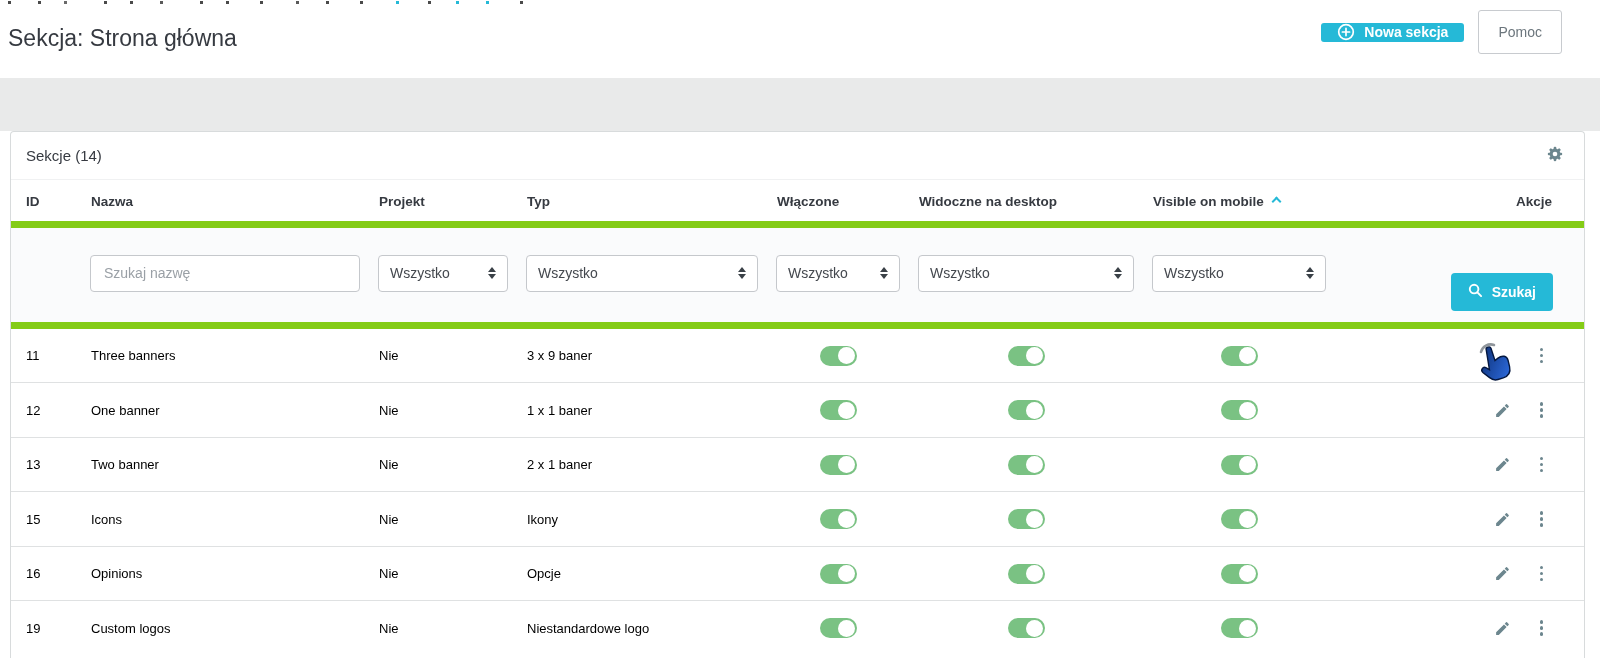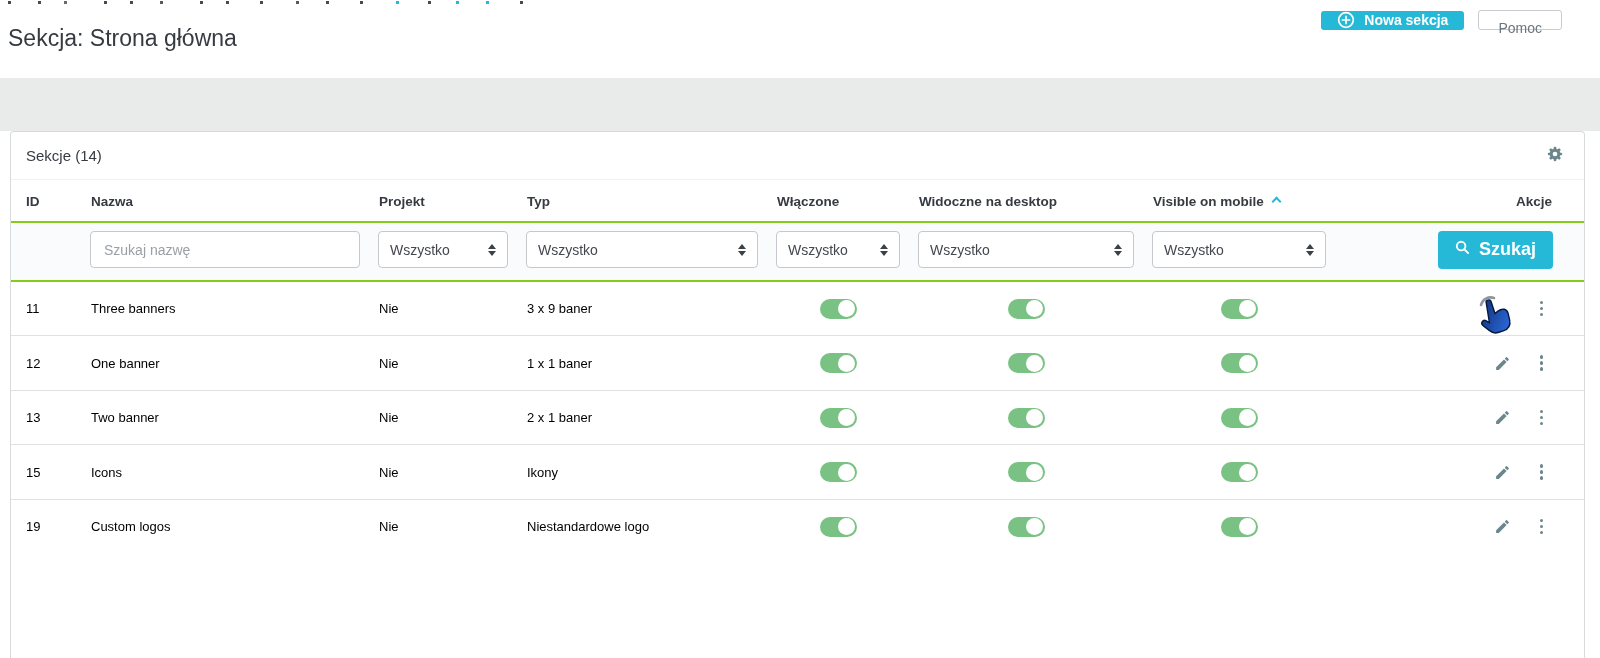--- a/index.html
+++ b/index.html
@@ -24,21 +24,21 @@
   .page-title{ font-size:23px; font-weight:400; color:#363a41; }
   .title-actions{ display:flex; gap:14px; align-items:center; }
   .btn-primary{
     display:flex; align-items:center; gap:9px;
     background:#25b9d7; color:#fff; border:none; border-radius:3px;
     font-family:inherit; font-size:14px; font-weight:bold;
     padding:9px 16px; cursor:pointer; height:19px;
   }
   .btn-outline{
     background:#fff; color:#6c767d; border:1px solid #c8cbcf; border-radius:3px;
-    font-family:inherit; font-size:14px; padding:9px 19px; cursor:pointer; height:20px;
+    font-family:inherit; font-size:14px; padding:9px 19px; cursor:pointer; height:44px;
   }
   
   .gray-band{ height:53px; background:#e9eaea; }
   
   .panel{
     margin:0 15px 0 10px; background:#fff;
     border:1px solid #d8dbdc; border-bottom:none;
     border-radius:4px 4px 0 0;
     height:545px; overflow:hidden;
   }
@@ -49,21 +49,21 @@
   .panel-title{ font-size:15px; color:#363a41; }
   .gear-btn{ cursor:pointer; display:inline-flex; }
   
   table{ width:100%; border-collapse:collapse; table-layout:fixed; }
   thead th{
     text-align:left; font-size:13.5px; font-weight:bold; color:#363a41;
     padding:14px 10px 12px; white-space:nowrap; overflow:hidden;
   }
   th.first, td.first{ padding-left:15px; }
   th.akcje{ text-align:right; padding-right:32px; }
-  thead tr{ border-bottom:2px solid #84cc16; }
+  thead tr{ border-bottom:7px solid #84cc16; }
   .sort-caret{
     display:inline-block; width:7px; height:7px;
     border-top:2px solid #25b9d7; border-right:2px solid #25b9d7;
     transform:rotate(-45deg); margin-left:9px; vertical-align:1px;
   }
   
   tr.filter-row td{ background:#fafbfc; padding:8px 9px 11px; }
   tr.filter-row td.first{ padding-left:15px; }
   .search-input{
     width:100%; height:37px; border:1px solid #c5c8cc; border-radius:4px;
@@ -75,22 +75,22 @@
     display:flex; justify-content:space-between; align-items:center;
     padding:0 11px; font-size:14px; color:#44484e; cursor:pointer;
   }
   .caret-stack{ display:inline-flex; flex-direction:column; gap:2px; }
   .caret-up{ width:0; height:0; border-left:4px solid transparent; border-right:4px solid transparent; border-bottom:5px solid #3a4147; }
   .caret-down{ width:0; height:0; border-left:4px solid transparent; border-right:4px solid transparent; border-top:5px solid #3a4147; }
   .filter-actions{ display:flex; justify-content:flex-end; padding-right:22px; }
   .btn-search{
     display:flex; align-items:center; gap:9px;
     background:#25b9d7; color:#fff; border:none; border-radius:4px;
-    font-family:inherit; font-size:18px; font-weight:bold;
-    padding:0 17px; height:38px; cursor:pointer;
+    font-family:inherit; font-size:14px; font-weight:bold;
+    padding:0 17px; height:38px; cursor:pointer;margin-top:37px;
   }
   
   tbody tr{ border-top:1px solid #dfe1e2; }
   tbody td{ padding:16px 10px; font-size:13px; color:#000000; white-space:nowrap; overflow:hidden; }
   td.t-center{ text-align:center; }
   .toggle{
     display:inline-block; width:37px; height:20px; border-radius:10px;
     background:#c7cdd1; position:relative; cursor:pointer; vertical-align:middle;
   }
   .toggle.on{ background:#7ac283; }
@@ -334,20 +334,43 @@
               </span>
               <span class="dots">
                 <i></i>
                 <i></i>
                 <i></i>
               </span>
             </div>
           </td>
         </tr>
         <tr>
+          <td class="first">16</td>
+          <td>Opinions</td>
+          <td>Nie</td>
+          <td>Opcje</td>
+          <td class="t-center"><span class="toggle on"></span></td>
+          <td class="t-center"><span class="toggle on"></span></td>
+          <td class="t-center"><span class="toggle on"></span></td>
+          <td>
+            <div class="actions">
+              <span class="icon-btn">
+                <svg width="17" height="17" viewBox="0 0 24 24">
+                  <path fill="#6c868e" d="M3 17.25V21h3.75L17.81 9.94l-3.75-3.75L3 17.25zM20.71 7.04c.39-.39.39-1.02 0-1.41l-2.34-2.34a.9959.9959 0 0 0-1.41 0l-1.83 1.83 3.75 3.75 1.83-1.83z"></path>
+                </svg>
+              </span>
+              <span class="dots">
+                <i></i>
+                <i></i>
+                <i></i>
+              </span>
+            </div>
+          </td>
+        </tr>
+        <tr>
           <td class="first">19</td>
           <td>Custom logos</td>
           <td>Nie</td>
           <td>Niestandardowe logo</td>
           <td class="t-center"><span class="toggle on"></span></td>
           <td class="t-center"><span class="toggle on"></span></td>
           <td class="t-center"><span class="toggle on"></span></td>
           <td>
             <div class="actions">
               <span class="icon-btn">

